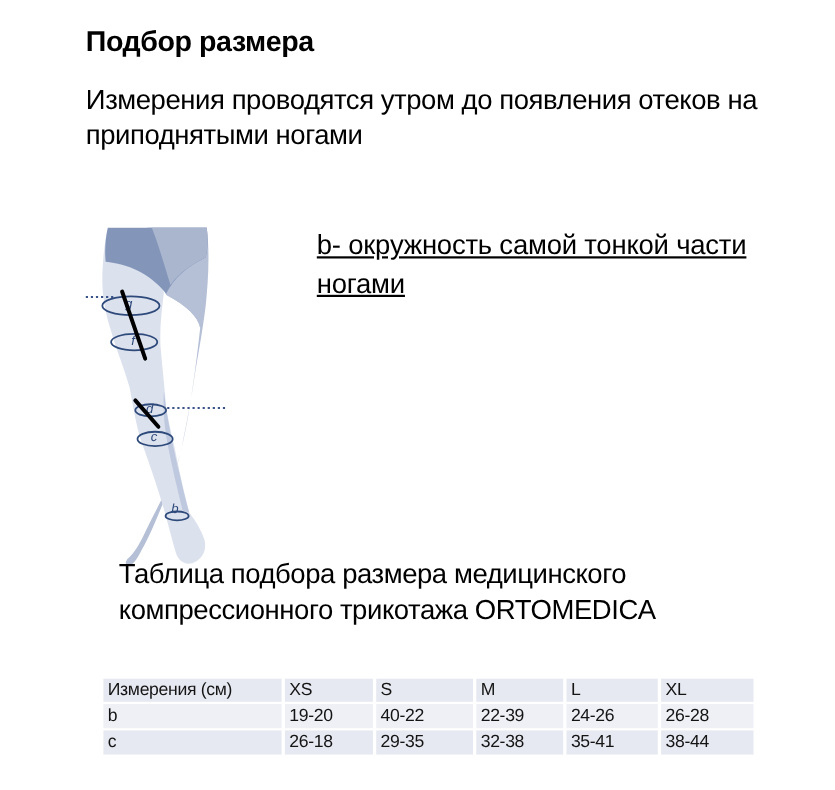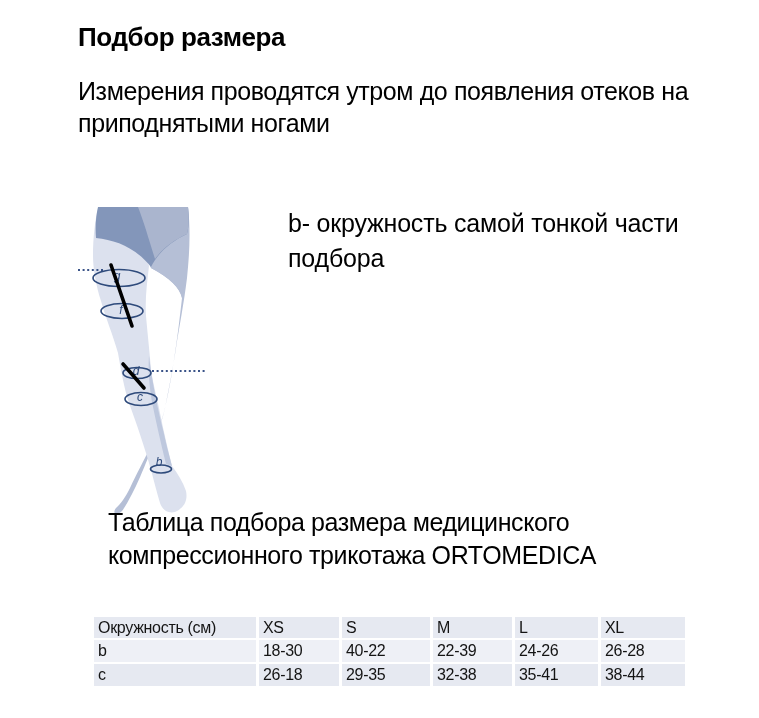--- a/index.html
+++ b/index.html
@@ -22,21 +22,21 @@
     font-size:25px;line-height:31.5px;letter-spacing:-0.4px;
   }
   .intro div{white-space:nowrap;}
   .figure-wrap{
     position:absolute;left:58px;top:198px;width:140px;height:320px;
   }
   .legend{
     position:absolute;left:272px;top:206px;
     font-size:25px;line-height:35px;letter-spacing:-0.2px;
   }
-  .legend div{white-space:nowrap;}
+  .legend div{white-space:nowrap;text-decoration:underline;}
   .table-caption{
     position:absolute;left:92px;top:506px;
     font-size:25px;line-height:33px;letter-spacing:-0.4px;
   }
   .table-caption div{white-space:nowrap;}
   .size-table{
     position:absolute;left:78px;top:617px;
     display:grid;
     grid-template-columns:162px 80px 88px 79px 83px 84px;
     grid-auto-rows:auto;
@@ -123,39 +123,39 @@
       <text x="66" y="203" font-size="12" font-style="italic" fill="#2e4a7b" text-anchor="middle">c</text>
       <text x="85" y="268" font-size="12" font-style="italic" fill="#2e4a7b" text-anchor="middle">b</text>
 
       <line x1="37" y1="67" x2="58" y2="128" stroke="#000" stroke-width="3.6" stroke-linecap="round"></line>
       <line x1="49" y1="166" x2="70" y2="190" stroke="#000" stroke-width="3.6" stroke-linecap="round"></line>
     </svg>
   </div>
 
   <div class="legend">
     <div>b- окружность самой тонкой части</div>
-    <div>подбора</div>
+    <div>ногами</div>
   </div>
 
   <div class="table-caption">
     <div>Таблица подбора размера медицинского</div>
     <div>компрессионного трикотажа ORTOMEDICA</div>
   </div>
 
   <div class="size-table">
 
-    <div class="cell">Окружность (см)</div>
+    <div class="cell">Измерения (см)</div>
     <div class="cell">XS</div>
     <div class="cell">S</div>
     <div class="cell">M</div>
     <div class="cell">L</div>
     <div class="cell">XL</div>
 
     <div class="cell alt">b</div>
-    <div class="cell alt">18-30</div>
+    <div class="cell alt">19-20</div>
     <div class="cell alt">40-22</div>
     <div class="cell alt">22-39</div>
     <div class="cell alt">24-26</div>
     <div class="cell alt">26-28</div>
 
     <div class="cell last">c</div>
     <div class="cell last">26-18</div>
     <div class="cell last">29-35</div>
     <div class="cell last">32-38</div>
     <div class="cell last">35-41</div>

